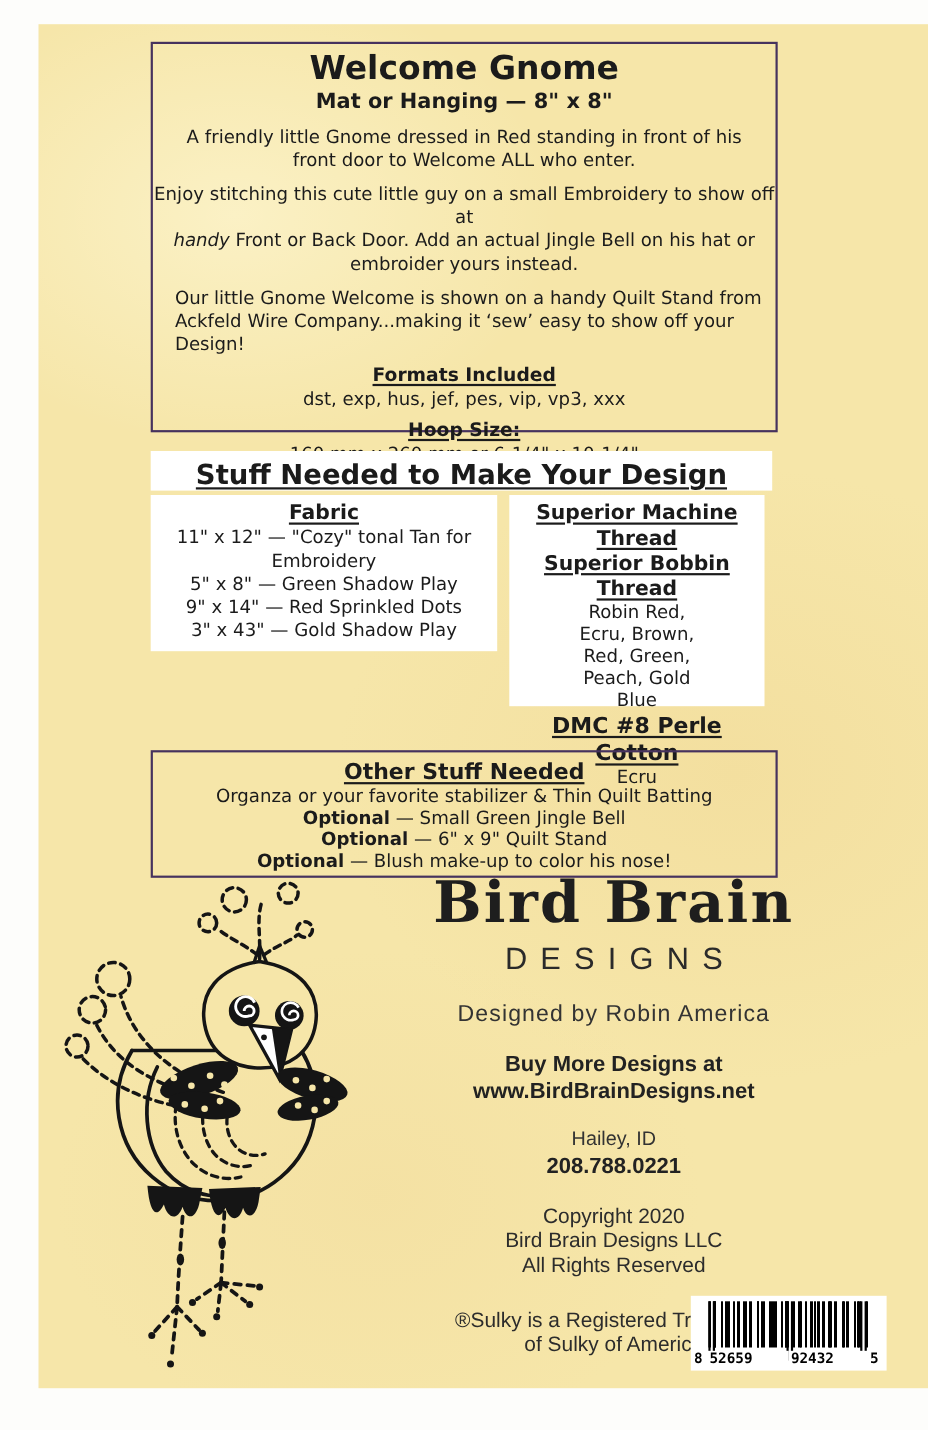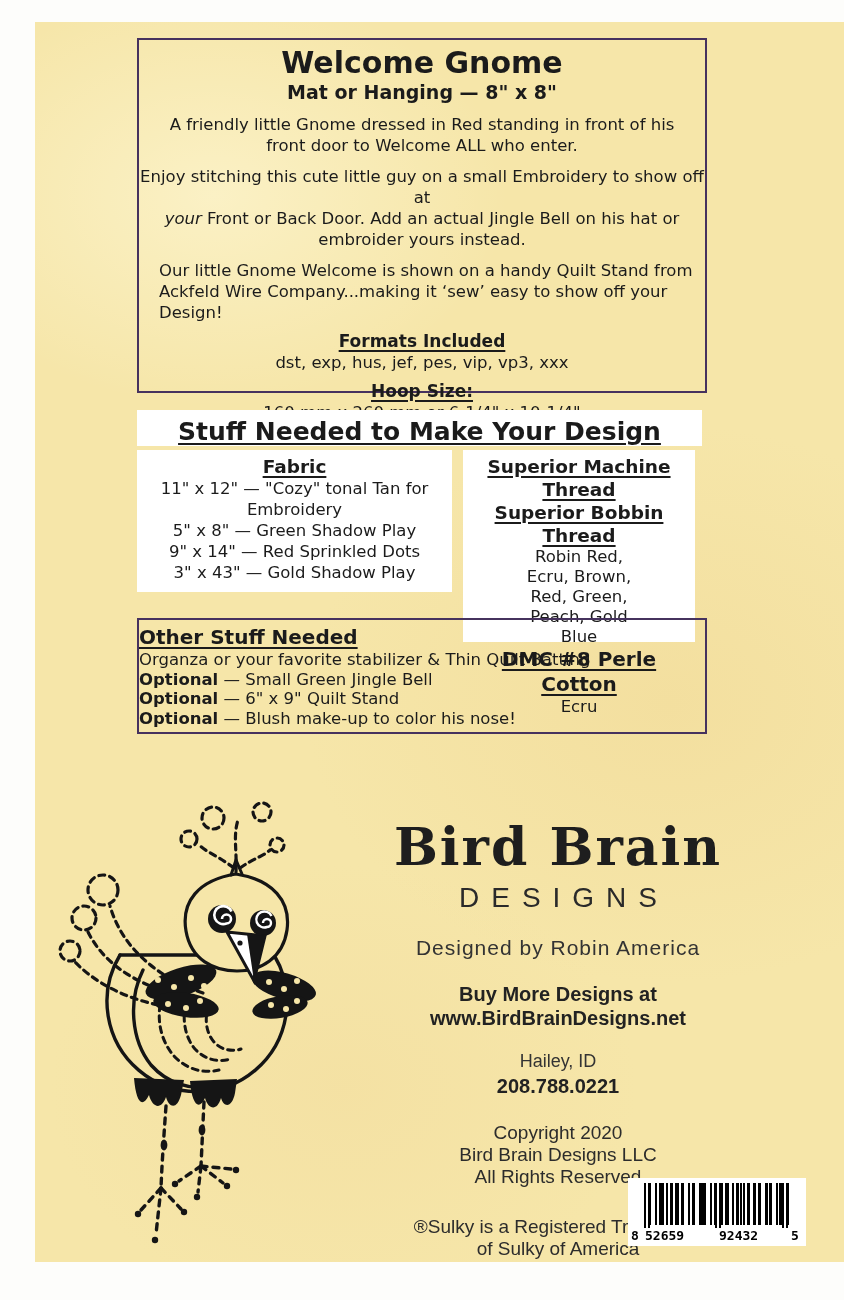--- a/index.html
+++ b/index.html
@@ -32,27 +32,27 @@
   .panel{position:absolute;background:#fff;text-align:center;box-sizing:border-box;padding-top:5px;}
   .panel.fabric{left:102px;top:428px;width:315px;height:142px;}
   .panel.thread{left:428px;top:428px;width:232px;height:192px;}
   .col-h{font-size:18.5px;line-height:23px;font-weight:bold;}
   .panel .body-lines{font-size:16.5px;line-height:21px;}
   .thread .body-lines{line-height:20px;}
   .perle{font-size:20px;line-height:25px;}
   .perle-val{font-size:16.5px;line-height:20px;}
 
   
-  .other-box{position:absolute;left:102px;top:596px;width:570px;height:116px;
-             border:2px solid #46325e;box-sizing:border-box;padding-top:5px;}
+  .other-box{position:absolute;left:102px;top:660px;width:570px;height:116px;
+             border:2px solid #46325e;box-sizing:border-box;text-align:center;padding-top:5px;}
   .other-h{font-size:20px;line-height:25px;font-weight:bold;}
   .other-line{font-size:16.5px;line-height:19.5px;}
 
   
-  .branding{position:absolute;left:345px;top:796px;width:356px;text-align:center;
+  .branding{position:absolute;left:345px;top:770px;width:356px;text-align:center;
             font-family:"Liberation Sans",sans-serif;color:#262626;}
   .logo1{font-family:"DejaVu Serif",serif;font-weight:bold;font-size:52px;line-height:58px;
          letter-spacing:2px;color:#1e1e1e;}
   .logo2{font-size:28px;line-height:32px;letter-spacing:12px;text-indent:12px;margin-top:6px;color:#2a2a2a;}
   .designer{font-size:21px;line-height:24px;letter-spacing:1px;margin-top:22px;color:#333;}
   .buy{font-size:20px;line-height:24px;font-weight:bold;margin-top:22px;color:#222;text-align:center;}
   .city{font-size:18px;line-height:22px;margin-top:20px;color:#333;}
   .phone{font-size:20px;line-height:24px;font-weight:bold;margin-top:2px;color:#222;}
   .copyright{font-size:19px;line-height:22px;margin-top:24px;color:#2c2c2c;}
   .trademark{font-size:19px;line-height:22px;margin-top:28px;color:#2c2c2c;}
@@ -78,21 +78,21 @@
 
 <div class="page">
   <div class="card">
 
     <section class="info-box">
       <h1 class="info-title">Welcome Gnome</h1>
       <div class="info-sub">Mat or Hanging — 8" x 8"</div>
       <p class="para prelines">A friendly little Gnome dressed in Red standing in front of his
 front door to Welcome ALL who enter.</p>
       <p class="para prelines"><span>Enjoy stitching this cute little guy on a small Embroidery to show off at
-</span><i>your</i><span> Front or Back Door.  Add an actual Jingle Bell on his hat or
+</span><i>handy</i><span> Front or Back Door.  Add an actual Jingle Bell on his hat or
 embroider yours instead.</span></p>
       <p class="para left prelines">Our little Gnome Welcome is shown on a handy Quilt Stand from
 Ackfeld Wire Company...making it ‘sew’ easy to show off your Design!</p>
       <div class="fmt-label first u">Formats Included</div>
       <div class="fmt-value">dst, exp, hus, jef, pes, vip, vp3, xxx</div>
       <div class="fmt-label u">Hoop Size:</div>
       <div class="fmt-value">160 mm x 260 mm or 6-1/4" x 10-1/4"</div>
     </section>
 
     <div class="band">

